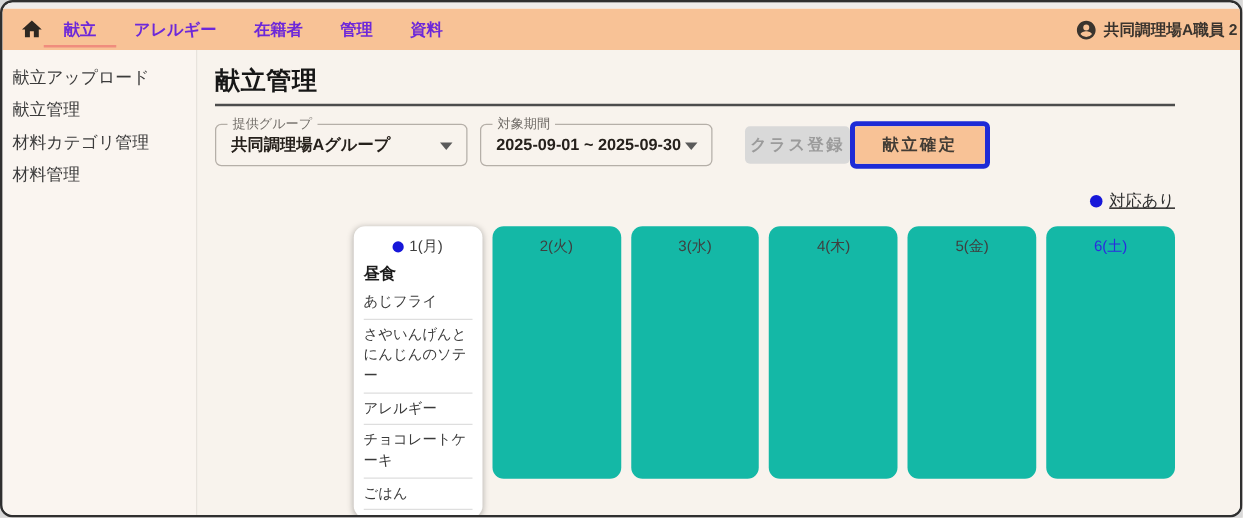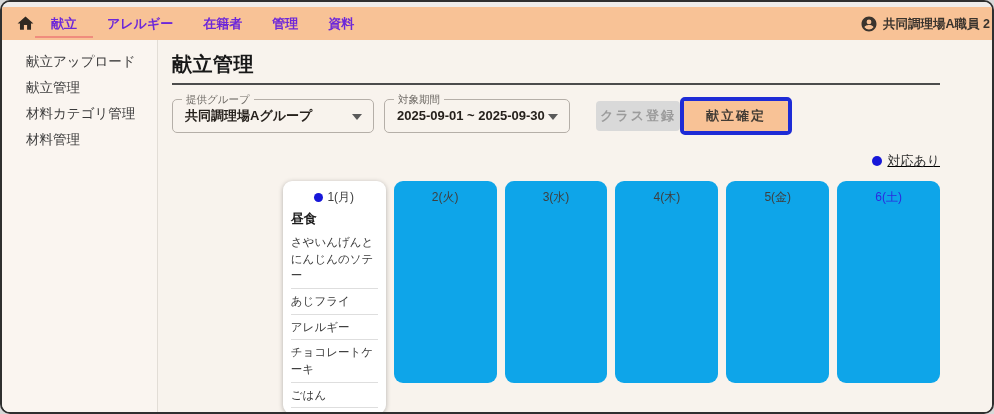--- a/index.html
+++ b/index.html
@@ -39,21 +39,21 @@
 
   
   .body { display: flex; height: 374px; }
   .sidebar {
     width: 156px; flex: 0 0 auto;
     background: #FAF5F0; border-right: 1px solid #E2DDD6;
     padding: 9px 4px 0 8px;
   }
   .side-item {
     font-size: 13.5px; color: #3b3b3b; line-height: 26px;
-    cursor: pointer; white-space: nowrap; margin-left: 16px;
+    cursor: pointer; white-space: nowrap;
   }
 
   .content { flex: 1; background: #F8F3ED; padding: 11px 0 0 14px; overflow: hidden; }
   .page-title { font-size: 20px; font-weight: 700; color: #171717; letter-spacing: .5px; }
   .title-rule { width: 768px; height: 0; border-bottom: 2px solid #4c4c4c; margin-top: 5px; }
 
   
   .filter-row { width: 620px; margin-top: 12px; display: flex; align-items: center; }
   .mui-select {
     position: relative; height: 34px;
@@ -107,21 +107,21 @@
   .legend-text { font-size: 13px; color: #2e2e2e; }
 
   
   .calendar {
     width: 768px; margin-top: 11px;
     display: grid; grid-template-columns: repeat(7, 1fr);
     column-gap: 8px; row-gap: 13px;
     align-items: start;
   }
   .day-cell {
-    background: #0ea5e9; border-radius: 9px;
+    background: #14b8a6; border-radius: 9px;
     height: 202px; padding-top: 8px;
     text-align: center; cursor: pointer;
   }
   .day-cell.blank { background: transparent; cursor: default; }
   .day-label { font-size: 12px; font-weight: 400; color: #3F3F3F; }
   .day-label.sat { color: #2B2BDF; }
 
   .menu-card {
     background: #fff; border-radius: 9px;
     box-shadow: 0 1px 5px rgba(0,0,0,.28);
@@ -206,22 +206,22 @@
       </div>
 
       <div class="calendar" id="calendar">
           <div class="day-cell blank"></div>
           <div class="menu-card">
             <div class="card-head">
               <span class="dot"></span>
               <span class="day-label ">1(月)</span>
             </div>
             <div class="meal-title">昼食</div>
+            <div class="meal-item">あじフライ</div>
             <div class="meal-item">さやいんげんとにんじんのソテー</div>
-            <div class="meal-item">あじフライ</div>
             <div class="meal-item">アレルギー</div>
             <div class="meal-item">チョコレートケーキ</div>
             <div class="meal-item">ごはん</div>
           </div>
           <div class="day-cell">
             <div class="day-label ">2(火)</div>
           </div>
           <div class="day-cell">
             <div class="day-label ">3(水)</div>
           </div>

